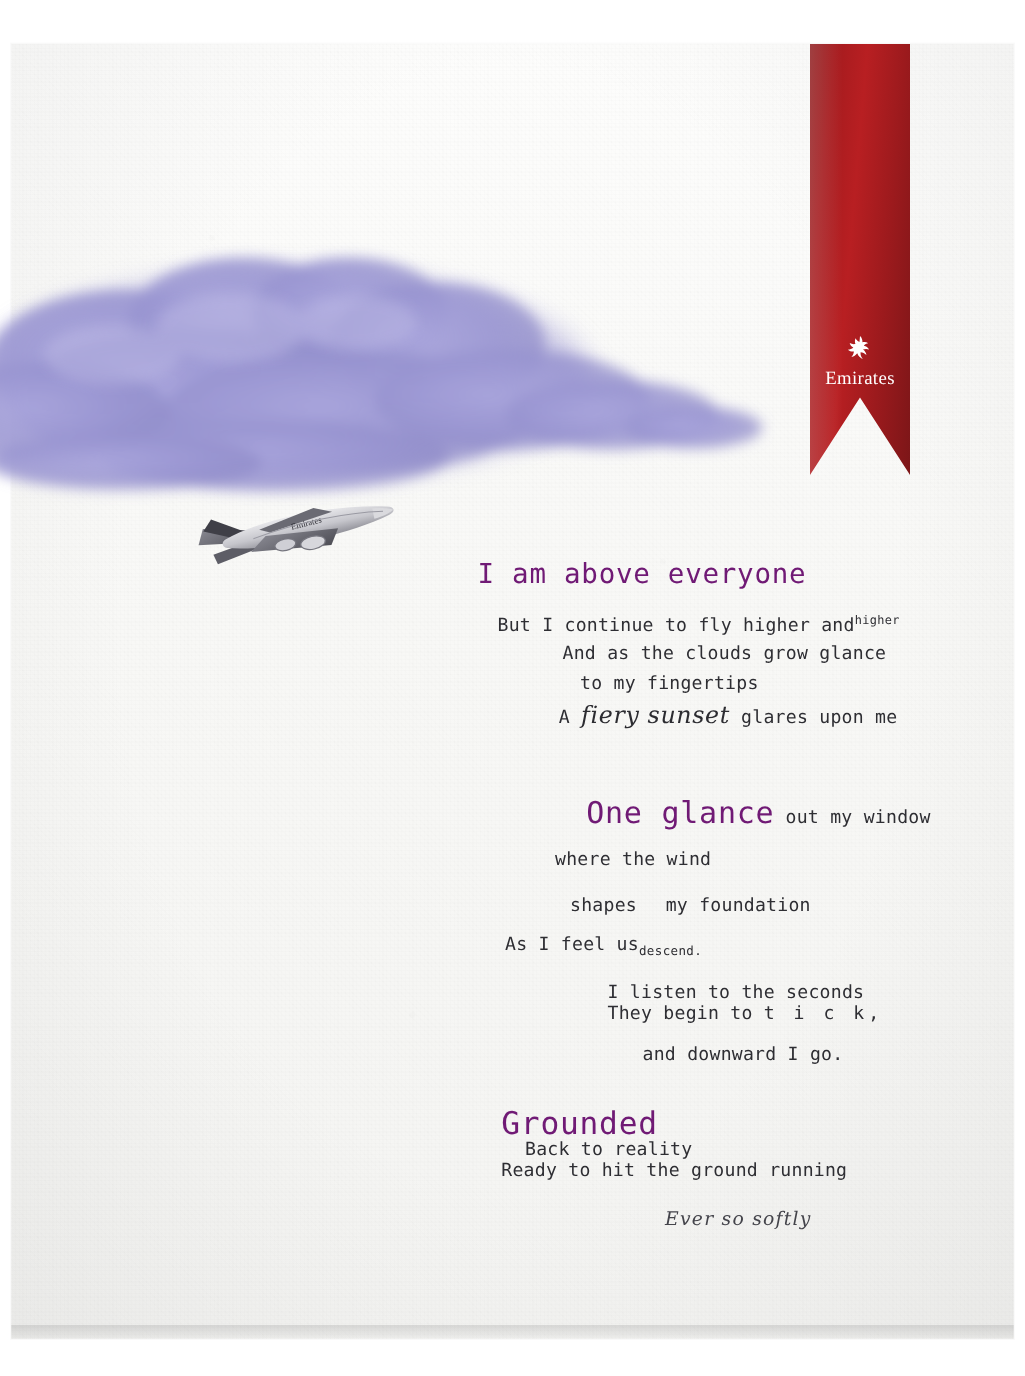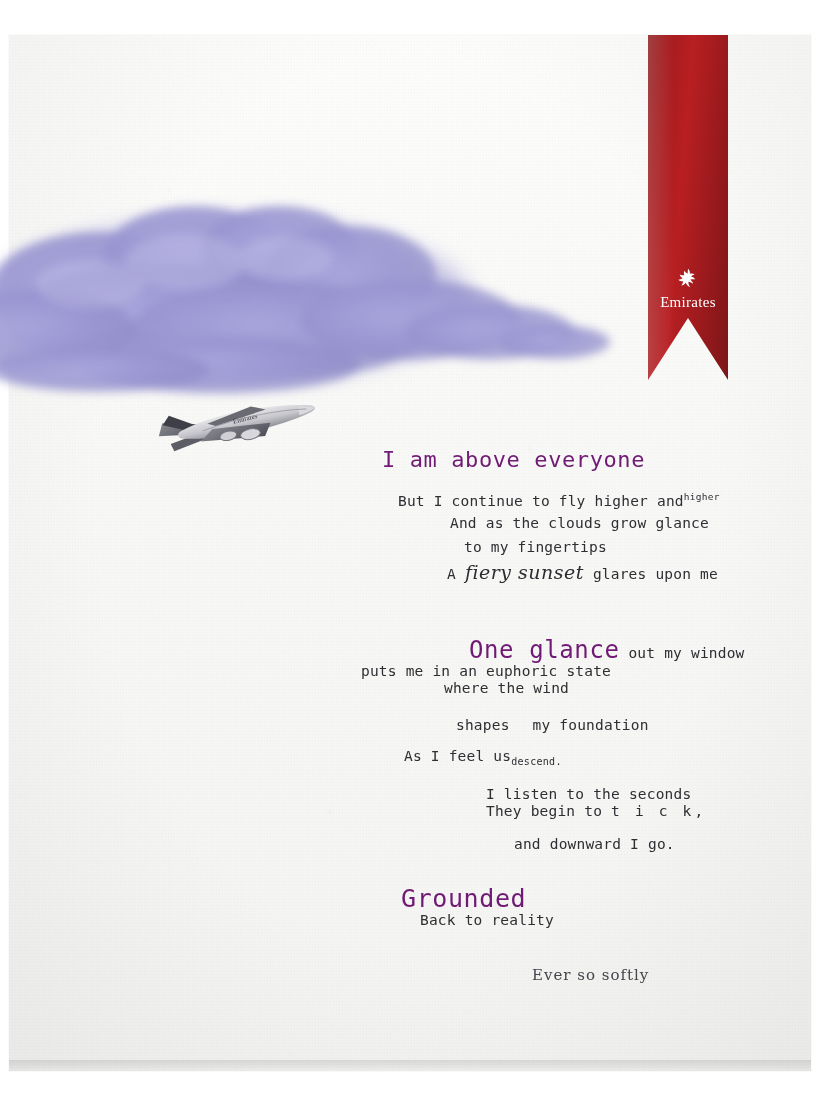--- a/index.html
+++ b/index.html
@@ -157,20 +157,21 @@
   }
   .script {
     font-family: "DejaVu Serif", serif;
     font-style: italic;
     font-size: 19px;
     letter-spacing: 0.5px;
     color: #2c2c31;
   }
   .script-sm {
     font-family: "DejaVu Serif", serif;
+    font-style: italic;
     font-size: 15px;
     letter-spacing: 1px;
     color: #44444b;
   }
   .sup {
     font-size: 9.5px;
     vertical-align: super;
     letter-spacing: 0.3px;
   }
   .sub {
@@ -292,34 +293,34 @@
   <div class="t" style="left:447px; top:561px;">
     <span>A</span>
     <span class="script">fiery sunset</span>
     <span>glares upon me</span>
   </div>
 
   <div class="t" style="left:429px; top:636px;margin-left:40px;">
     <span class="big" style="font-size:24px;">One glance</span>
     <span style="font-size:14.5px;">out my window</span>
   </div>
-  <div class="t" style="left:361px; top:663px;">puts me in an euphoric state</div>
   <div class="t" style="left:404px; top:680px;margin-left:40px;">where the wind</div>
   <div class="t" style="left:456px; top:717px;">
     <span>shapes</span>
     <span style="padding-left:14px;">my foundation</span>
   </div>
   <div class="t" style="left:404px; top:748px;">
     <span>As I feel us</span><span class="sub">descend.</span>
   </div>
 
   <div class="t" style="left:486px; top:786px;">I listen to the seconds</div>
   <div class="t" style="left:486px; top:803px;">
     <span>They begin to</span>
     <span class="spaced">t i c k</span><span>,</span>
   </div>
   <div class="t" style="left:514px; top:836px;">and downward I go.</div>
 
   <div class="t big" style="left:401px; top:884px; font-size:25px;">Grounded</div>
   <div class="t" style="left:420px; top:912px;">Back to reality</div>
+  <div class="t" style="left:401px; top:929px;">Ready to hit the ground running</div>
   <div class="t script-sm" style="left:532px; top:966px;">Ever so softly</div>
 
 </div>
 
 </body></html>

